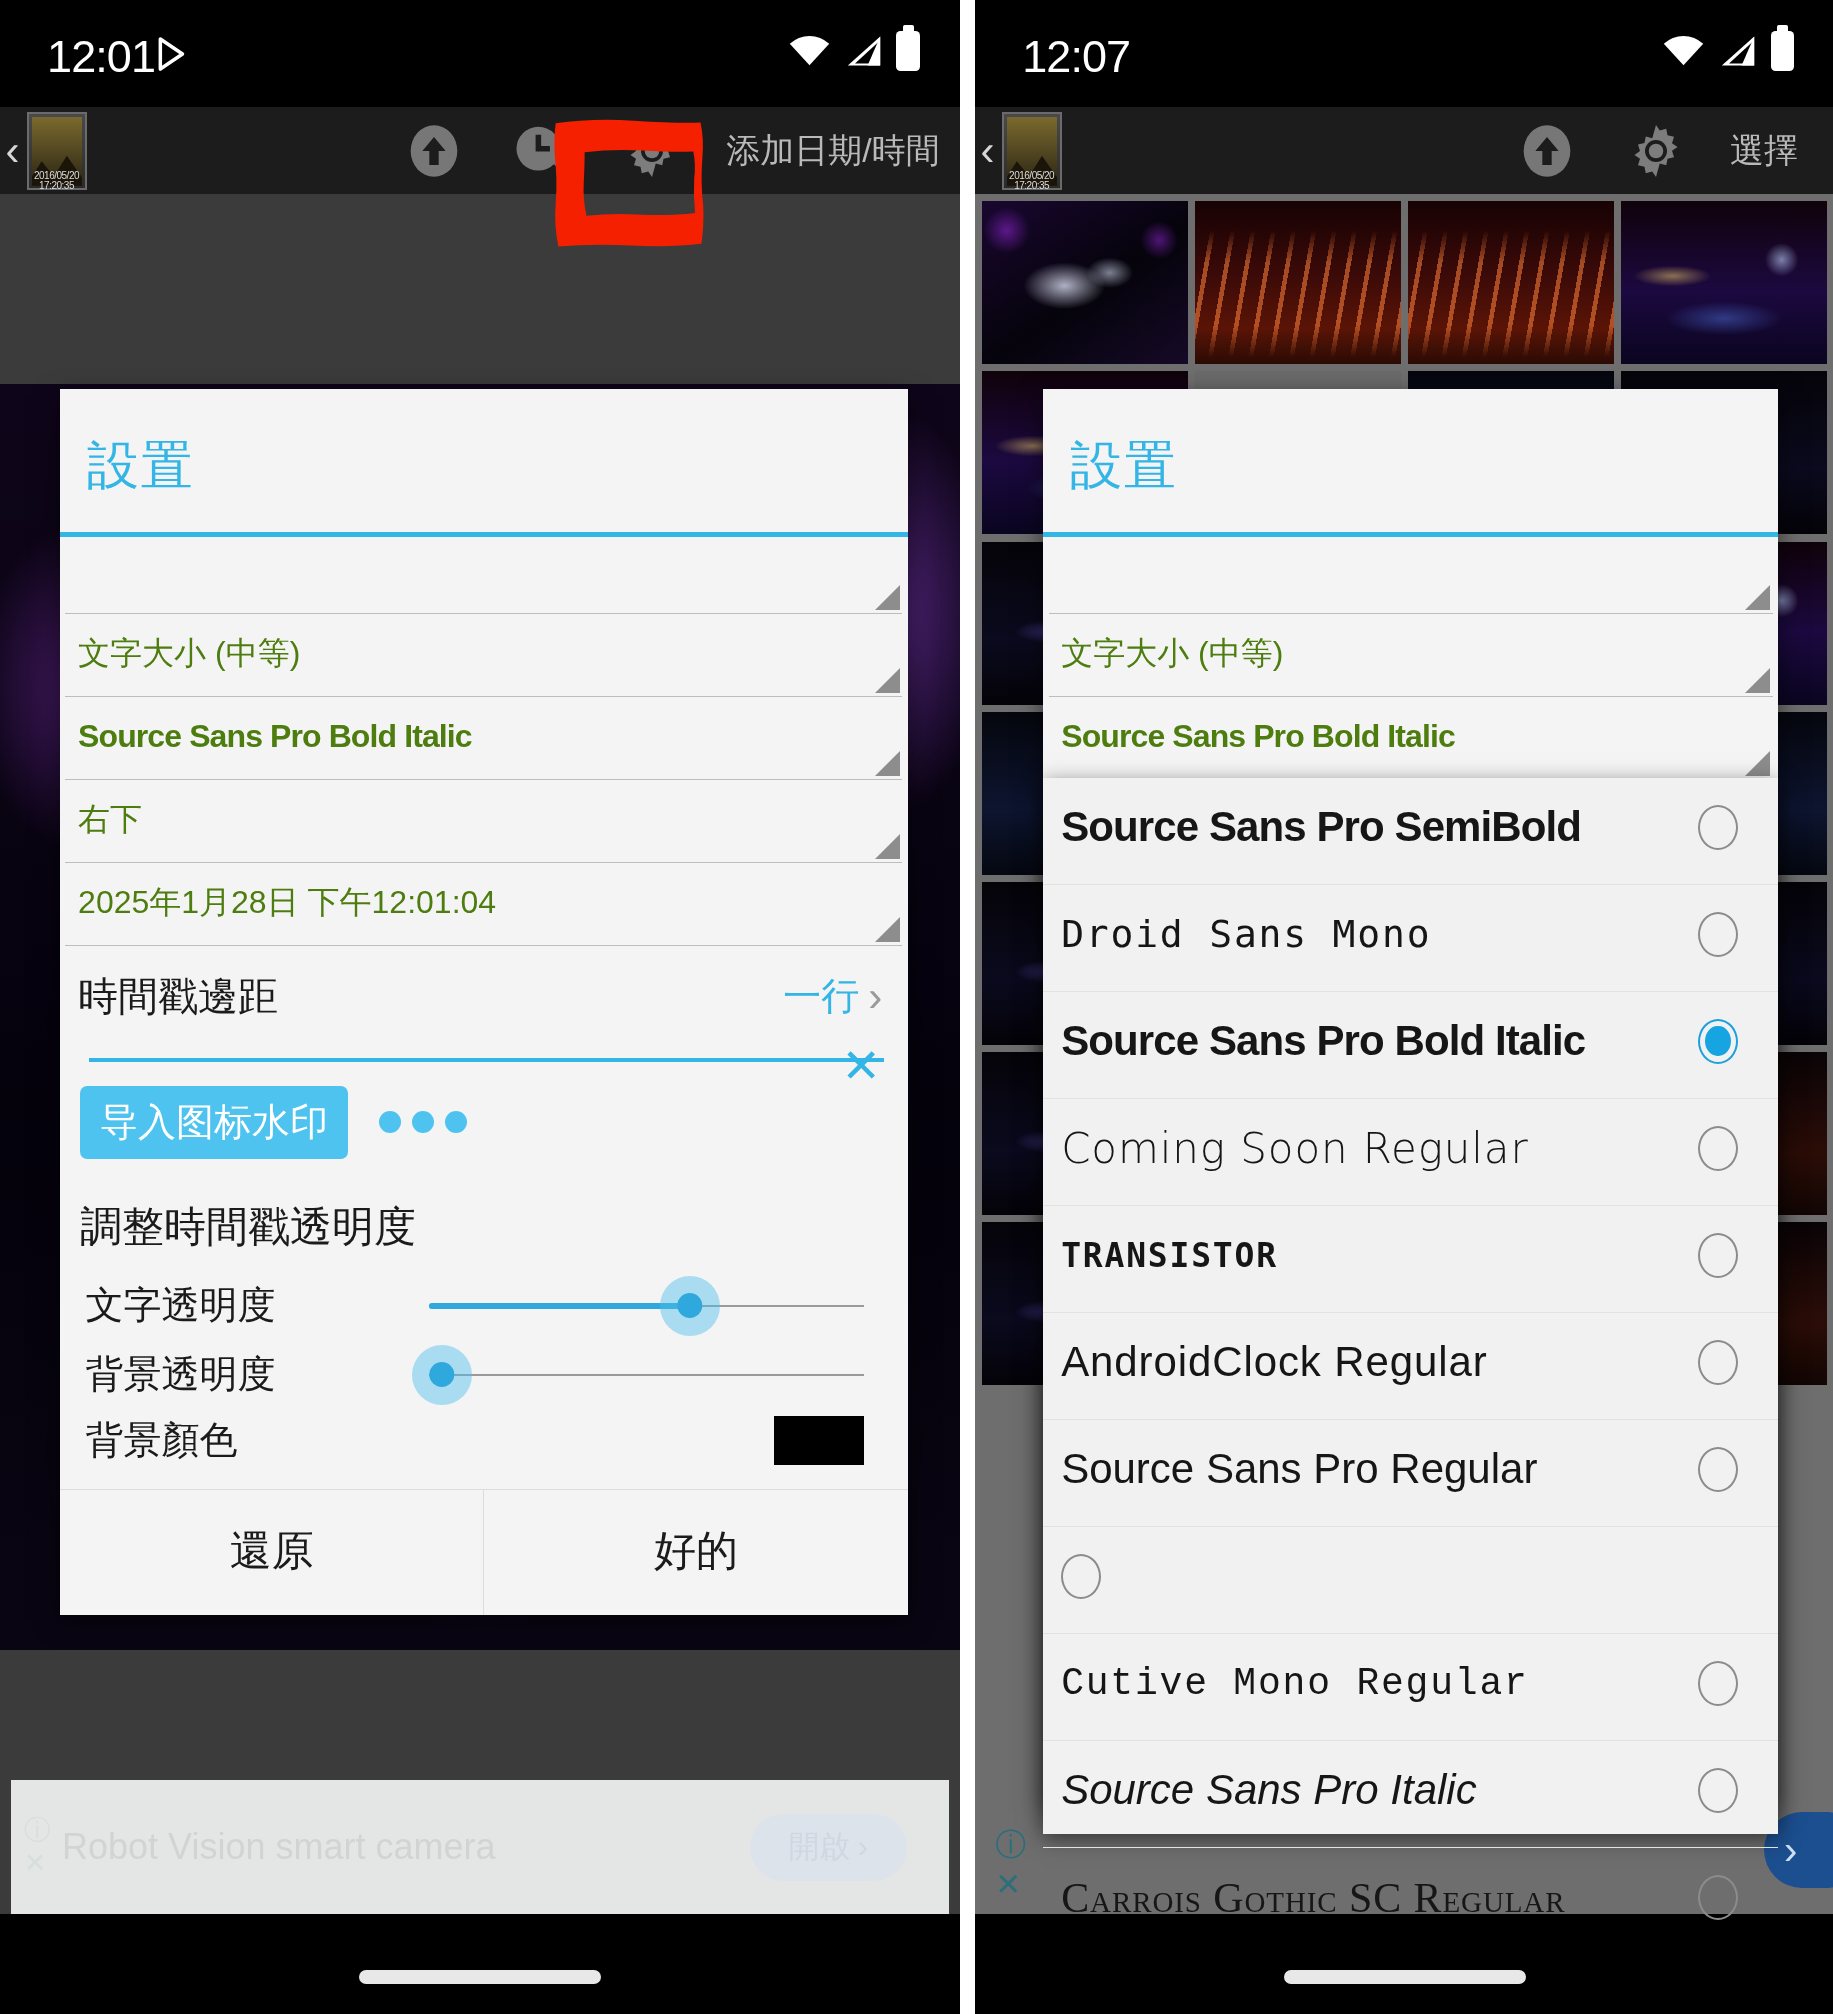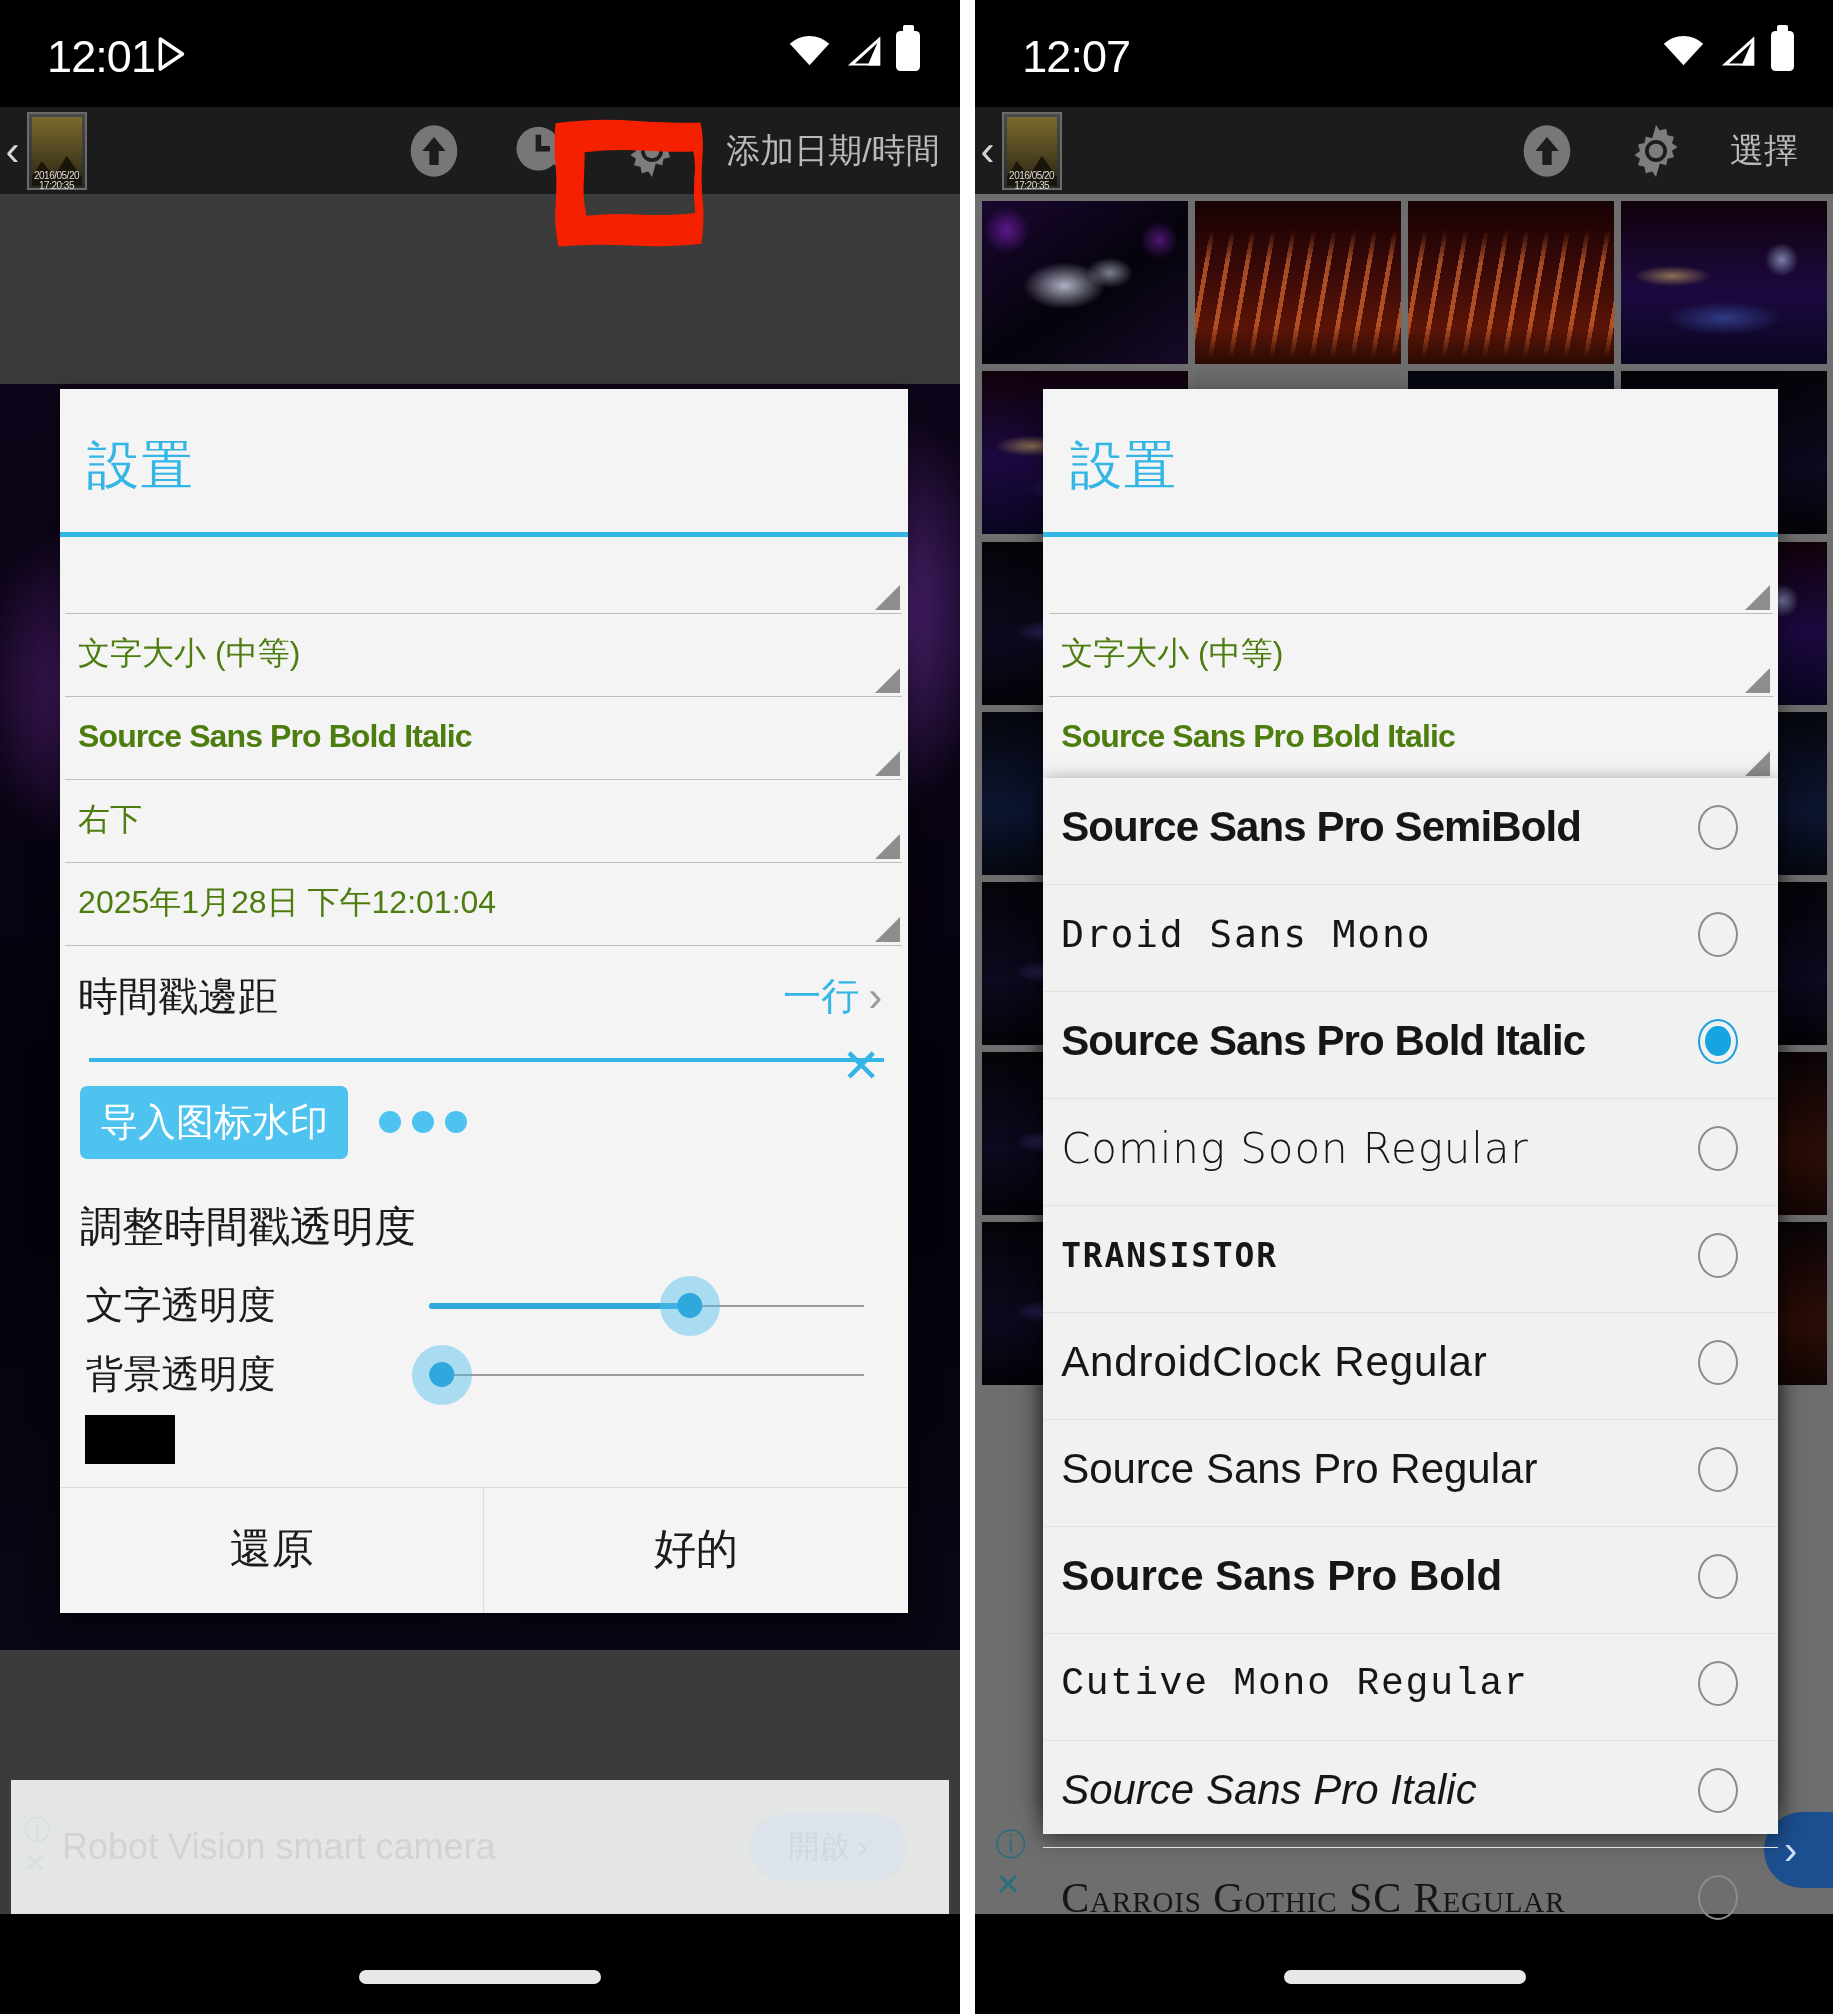--- a/index.html
+++ b/index.html
@@ -283,20 +283,21 @@
       <div class="sliderrow">
         <div class="lbl">背景透明度</div>
         <div class="track">
           <div class="line"></div>
           <div class="halo" style="left:3%"></div>
           <div class="knob" style="left:3%"></div>
         </div>
       </div>
 
       <div class="colorrow">
+        <div class="lbl">背景顏色</div>
         <div class="swatch"></div>
       </div>
     </div>
     <div class="dlg-actions">
       <div>還原</div>
       <div>好的</div>
     </div>
   </div>
 
   <div class="adbanner">
@@ -452,21 +453,20 @@
       </div>
       <div class="fl-item">
         <div class="fl-name f-clock">AndroidClock Regular</div>
         <div class="radio"></div>
       </div>
       <div class="fl-item">
         <div class="fl-name f-regular">Source Sans Pro Regular</div>
         <div class="radio"></div>
       </div>
       <div class="fl-item">
-        <div class="fl-name f-bold">Source Sans Pro Bold</div>
         <div class="radio"></div>
       </div>
       <div class="fl-item">
         <div class="fl-name f-cutive">Cutive Mono Regular</div>
         <div class="radio"></div>
       </div>
       <div class="fl-item">
         <div class="fl-name f-italic">Source Sans Pro Italic</div>
         <div class="radio"></div>
       </div>

